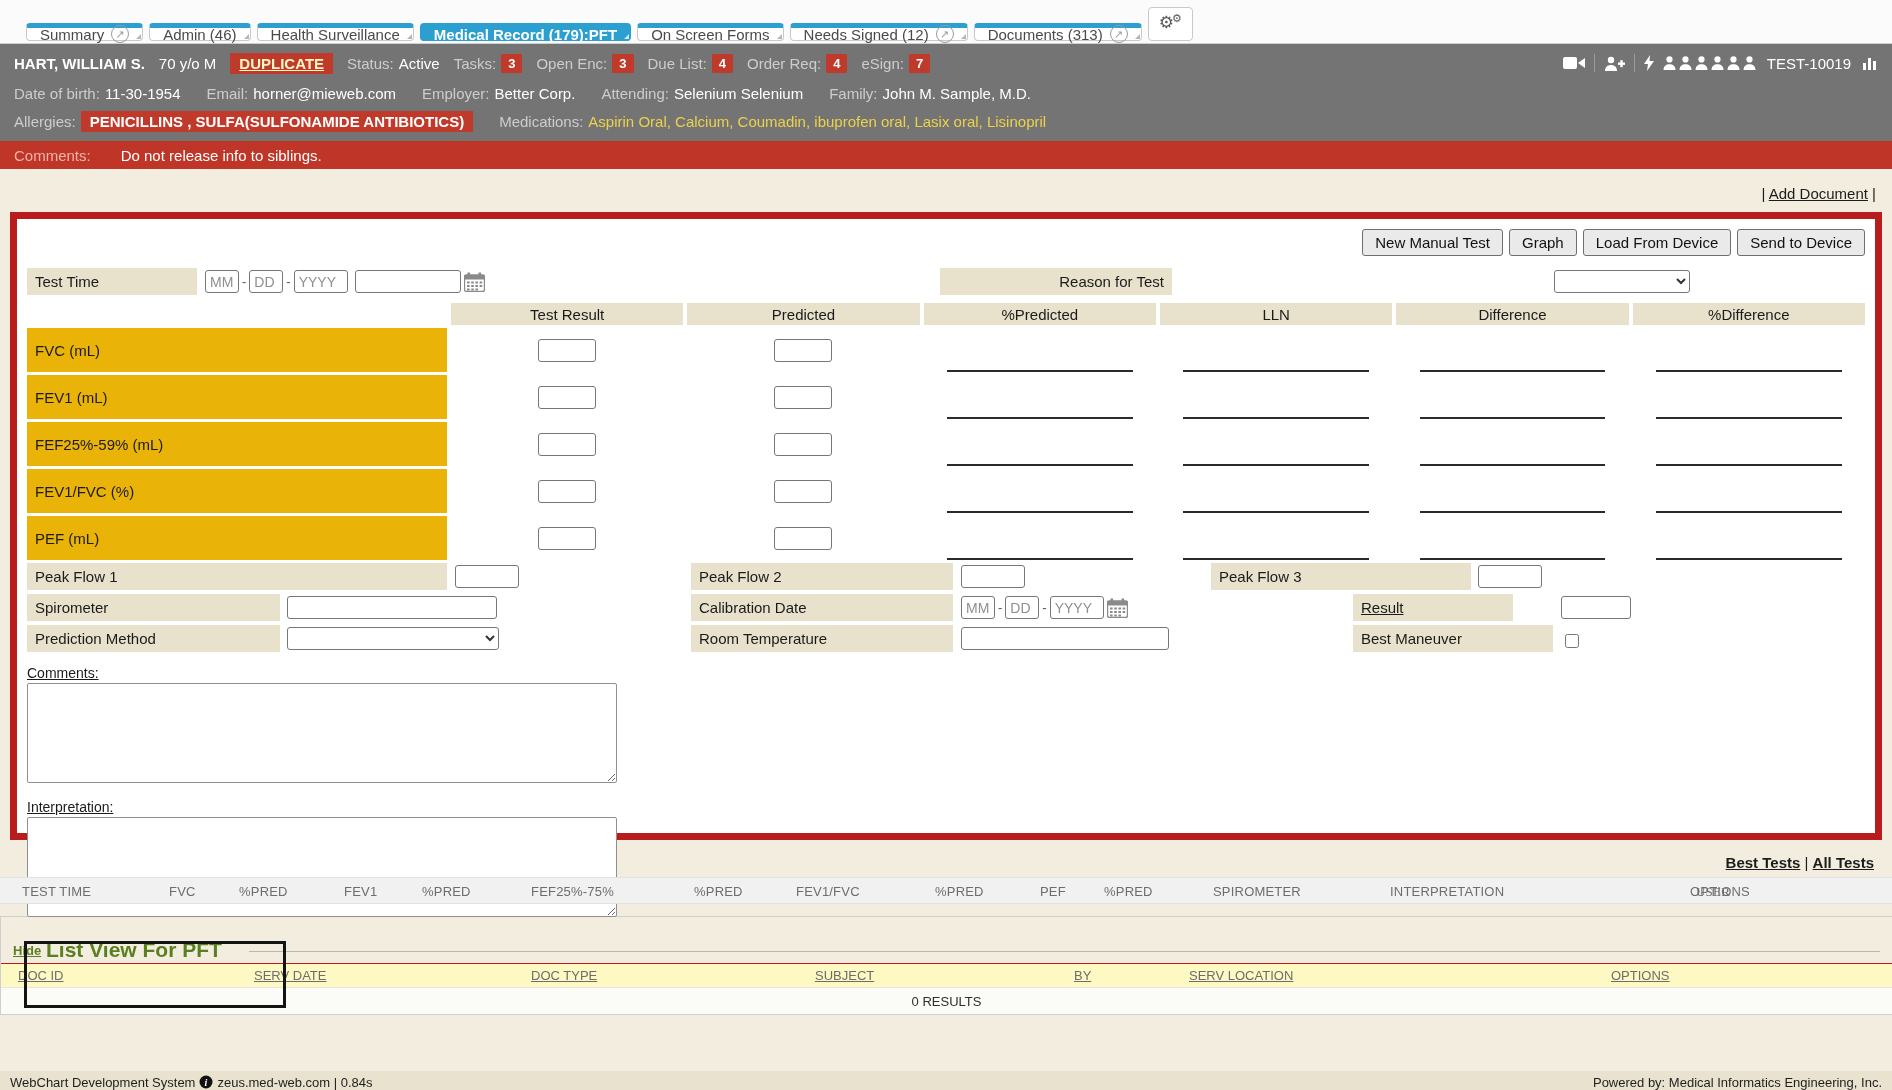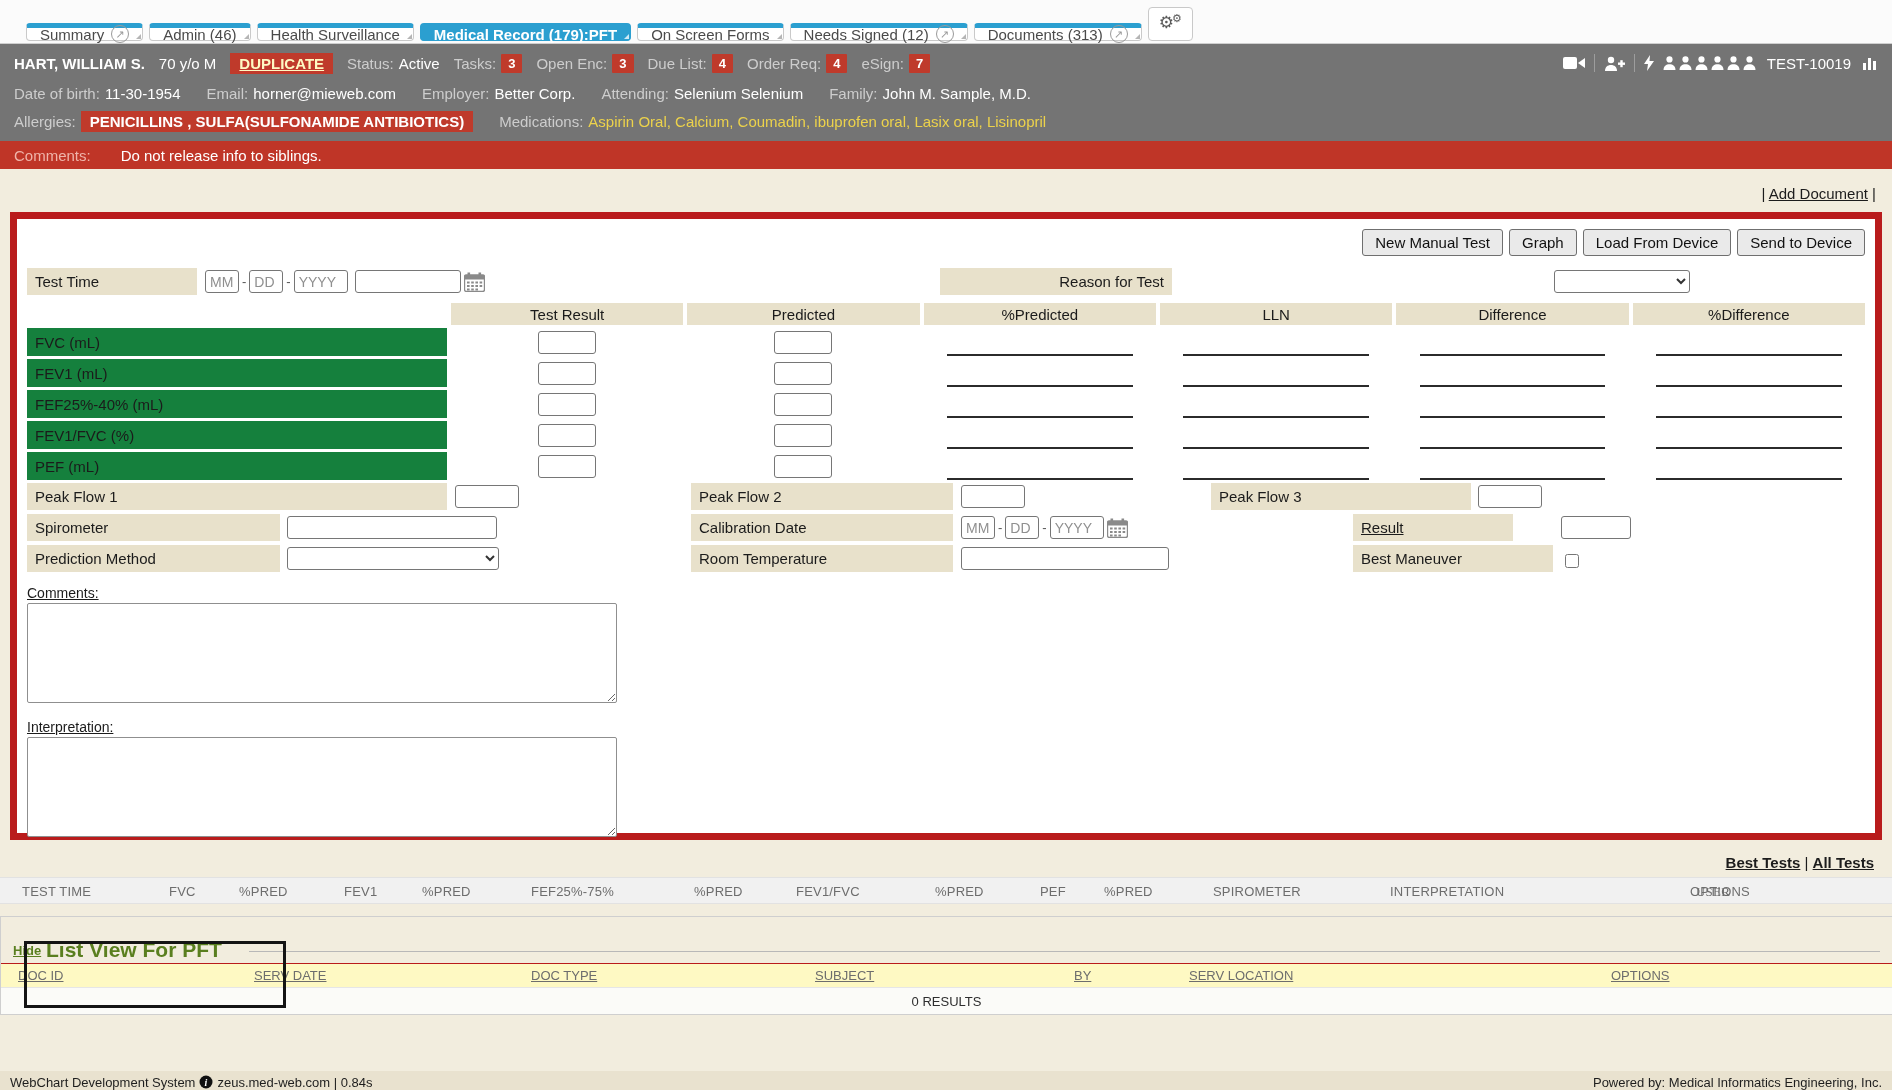--- a/index.html
+++ b/index.html
@@ -73,21 +73,21 @@
   select.inp { padding:1px 2px; background:#fff; }
   textarea.ta { display:block; width:590px; height:100px; border:1px solid #8f8f8f; border-radius:2px;
                 resize:both; font-family:inherit; font-size:14px; }
 
   .tt-row { position:relative; height:27px; margin-top:12px; }
 
   .pft-grid { display:grid; grid-template-columns:420px repeat(6,1fr); gap:3px 4px; margin-top:8px; }
   .g-head { background:#e8e1cb; height:22px; display:flex; align-items:center; justify-content:center;
             font-size:15px; color:#1b1b1b; }
   .g-corner { background:transparent; }
-  .g-label { background:#15803d; height:28px; display:flex; align-items:center; padding-left:8px;
+  .g-label { background:#eab308; height:44px; display:flex; align-items:center; padding-left:8px;
              font-size:15px; color:#1b1b1b; }
   .g-input { display:flex; align-items:center; justify-content:center; }
   .g-line { display:flex; align-items:flex-end; justify-content:center; }
   .g-line > div { width:80%; height:20px; border-bottom:2px solid #2b2b2b; }
 
   .m-row { position:relative; height:28px; margin-top:3px; }
   .sec-label { font-size:14px; color:#1b1b1b; margin:12px 0 2px; text-decoration:underline; }
 
   .best-tests { text-align:right; padding:14px 18px 0; font-size:15px; color:#1c1c1c; }
   .best-tests a { color:#1c1c1c; text-decoration:underline; font-weight:bold; cursor:pointer; }
@@ -368,21 +368,21 @@
         <div class="g-line">
             <div></div>
           </div>
         <div class="g-line">
             <div></div>
           </div>
         <div class="g-line">
             <div></div>
           </div>
 
-        <div class="g-label">FEF25%-40% (mL)</div>
+        <div class="g-label">FEF25%-59% (mL)</div>
         <div class="g-input">
             <input class="inp" style="width: 58px;">
           </div>
         <div class="g-input">
             <input class="inp" style="width: 58px;">
           </div>
         <div class="g-line">
             <div></div>
           </div>
         <div class="g-line">

